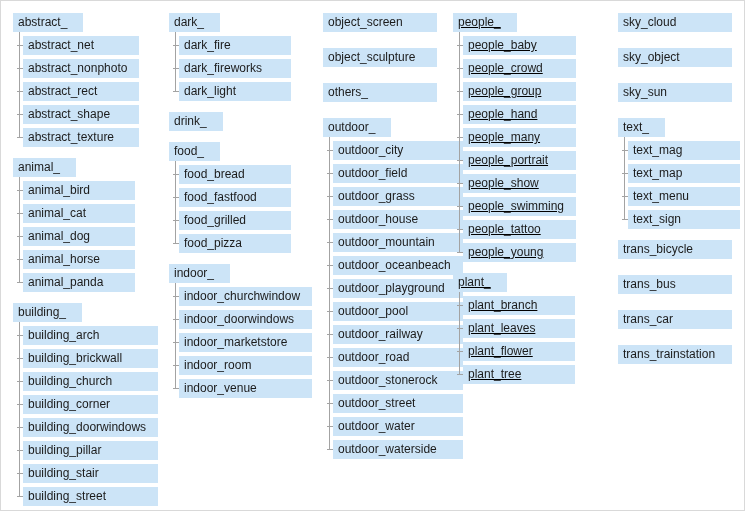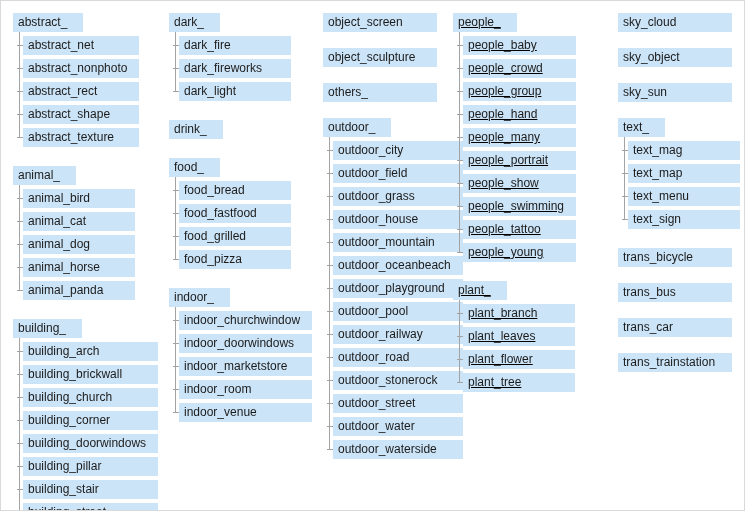--- a/index.html
+++ b/index.html
@@ -19,21 +19,21 @@
     overflow:hidden;
   }
   .col{position:absolute;top:12px;}
   .col-1{left:12px;}
   .col-2{left:168px;}
   .col-3{left:322px;}
   .col-4{left:452px;text-decoration:underline;}
   .col-5{left:617px;}
 
   .group + .group{margin-top:16px;}
-  .group.with-children + .group{margin-top:19px;}
+  .group.with-children + .group{margin-top:11px;}
 
   .node{
     display:block;
     height:19px;line-height:19px;
     font-size:12px;
     color:var(--node-text);
     background:var(--node-fill);
     white-space:nowrap;
     padding:0 12px 0 5px;
     cursor:default;

